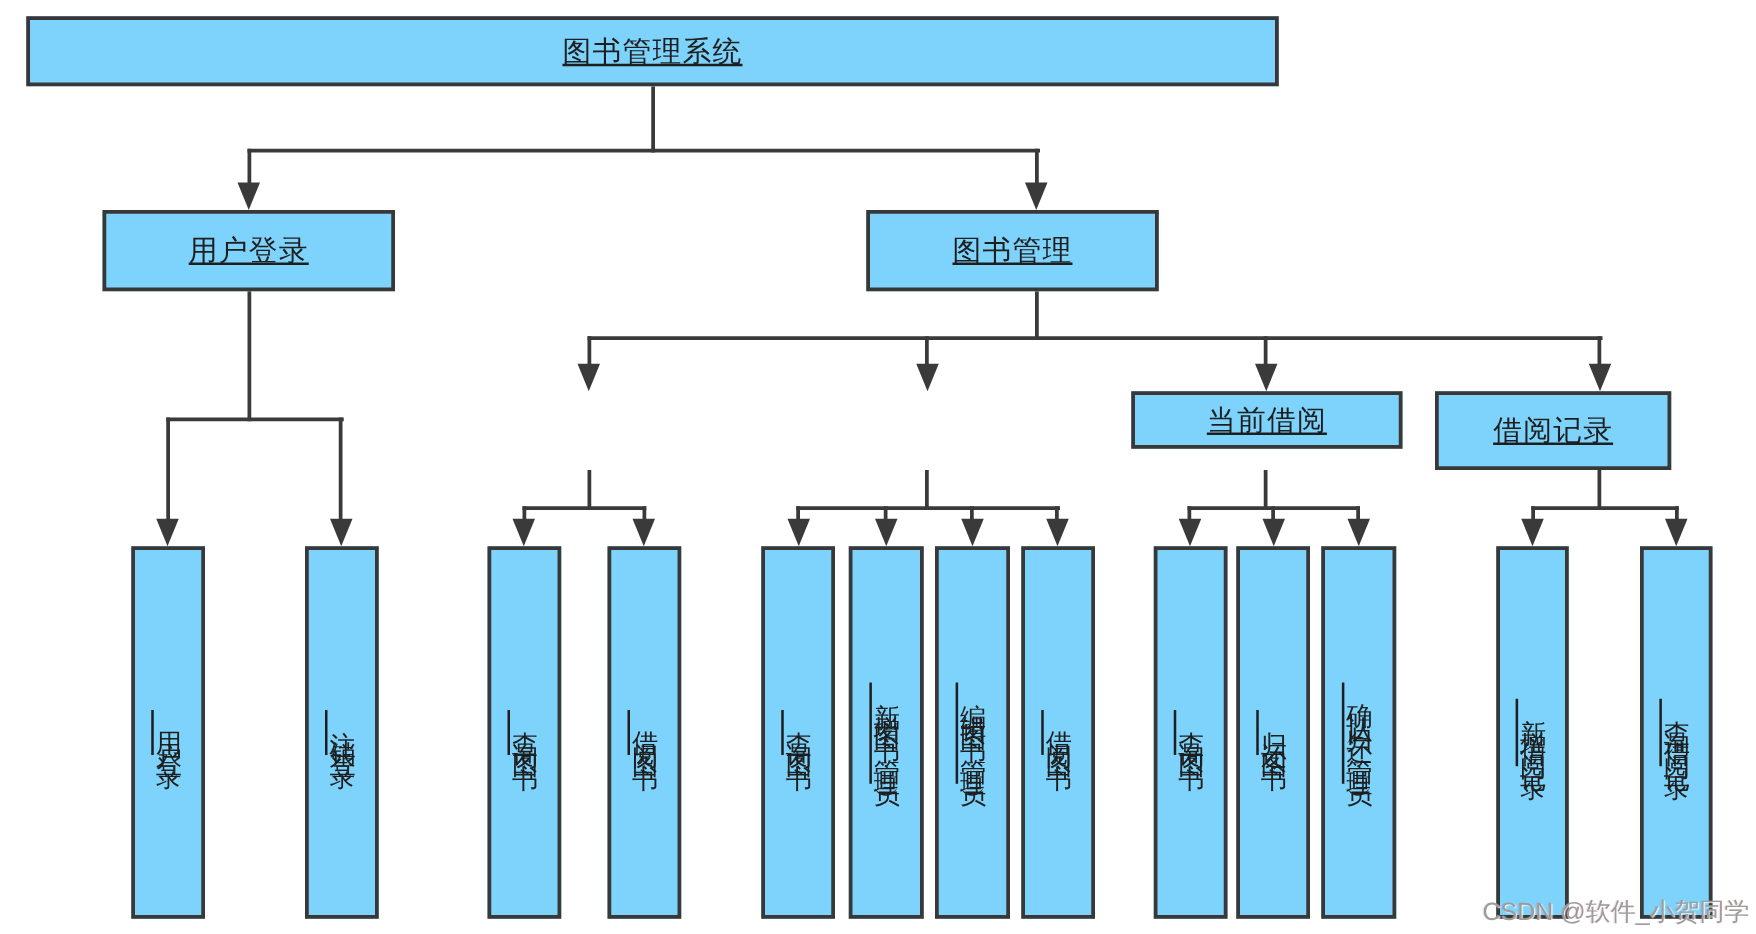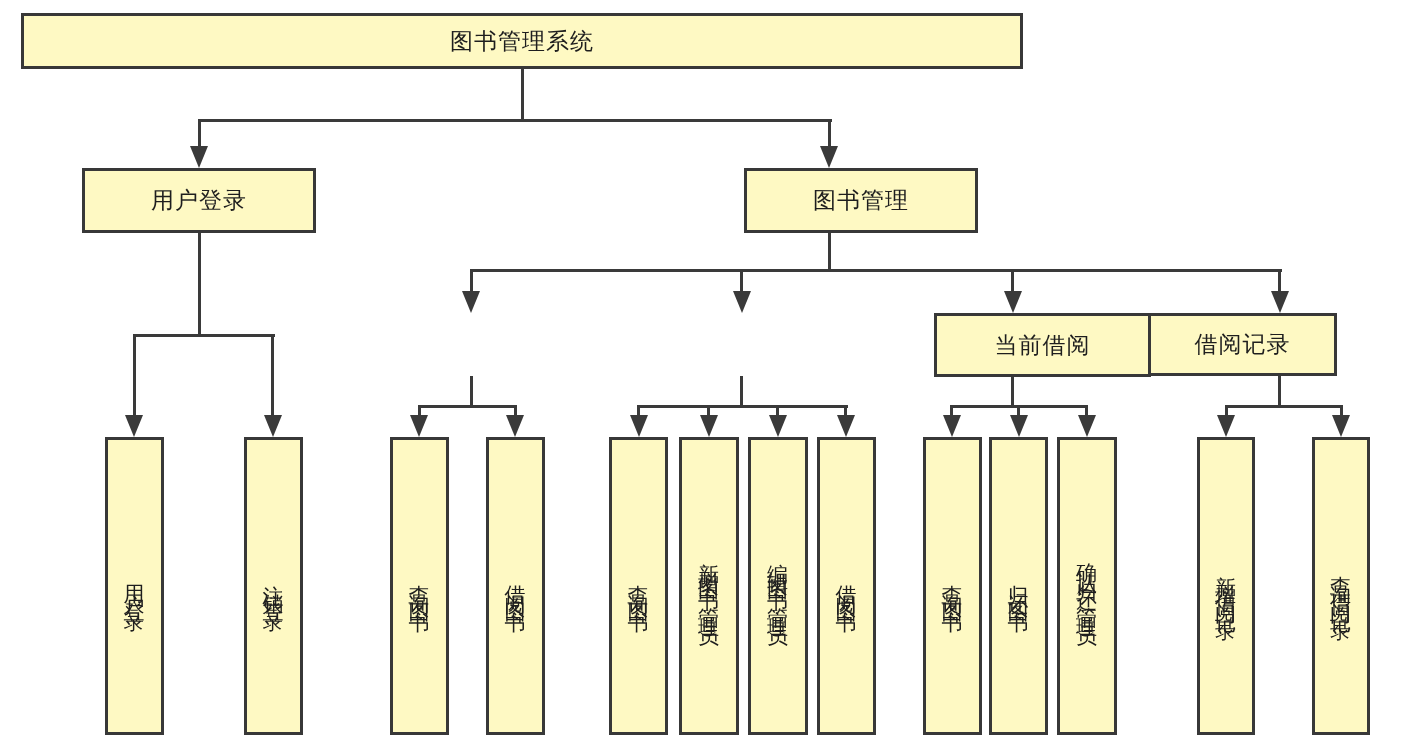--- a/index.html
+++ b/index.html
@@ -5,23 +5,23 @@
   :root{
     --line:#3a3a3a; --box-border:#383838; --text:#1e1e1e; --bg:#ffffff; --wm:#9c9c9c;
   }
   html,body{margin:0;padding:0;background:var(--bg);}
   #canvas{
     position:relative; width:1405px; height:747px; background:var(--bg);
     font-family:"Liberation Sans","DejaVu Sans",sans-serif; color:var(--text);
     overflow:hidden;
   }
   .box{
-    position:absolute; box-sizing:border-box; background:#fef9c3;
+    position:absolute; box-sizing:border-box; background:#7dd3fc;
     border:3px solid var(--box-border); z-index:2;
-    display:flex; align-items:center; justify-content:center;
+    display:flex; align-items:center; justify-content:center;text-decoration:underline;
   }
   .box .lbl{ font-size:23px; letter-spacing:1px; color:var(--text); white-space:nowrap; }
   .vbox .lbl{
     writing-mode:vertical-rl; text-orientation:mixed;
     font-size:21px; letter-spacing:9px; line-height:1;
   }
   .vl{ position:absolute; width:3px; background:var(--line); z-index:1; }
   .hl{ position:absolute; height:3px; background:var(--line); z-index:1; }
   .ar{
     position:absolute; width:0; height:0; z-index:1;
@@ -40,27 +40,27 @@
 <div id="canvas">
 
   <div class="box" style="left:21px;top:13px;width:1002px;height:56px;">
     <span class="lbl">图书管理系统</span>
   </div>
 
   <div class="box" style="left:82px;top:168px;width:234px;height:65px;">
     <span class="lbl">用户登录</span>
   </div>
 
-  <div class="box" style="left:744px;top:168px;width:234px;height:65px;">
+  <div class="box" style="left:693px;top:168px;width:234px;height:65px;">
     <span class="lbl">图书管理</span>
   </div>
 
 
 
-  <div class="box" style="left:934px;top:313px;width:217px;height:64px;">
+  <div class="box" style="left:905px;top:313px;width:217px;height:46px;">
     <span class="lbl">当前借阅</span>
   </div>
 
   <div class="box" style="left:1148px;top:313px;width:189px;height:63px;">
     <span class="lbl">借阅记录</span>
   </div>
 
   <div class="box vbox" style="left:105px;top:437px;width:59px;height:298px;">
     <span class="lbl">用户登录</span>
   </div>
@@ -157,14 +157,15 @@
   <div class="vl" style="left:1085px;top:405px;height:15px;"></div>
   <div class="ar" style="left:1078px;top:415px;"></div>
 
   <div class="vl" style="left:1278px;top:376px;height:32px;"></div>
   <div class="hl" style="left:1225px;top:405px;width:118px;"></div>
   <div class="vl" style="left:1225px;top:405px;height:15px;"></div>
   <div class="ar" style="left:1217px;top:415px;"></div>
   <div class="vl" style="left:1340px;top:405px;height:15px;"></div>
   <div class="ar" style="left:1332px;top:415px;"></div>
 
+  <div id="watermark">CSDN @软件_小贺同学</div>
 
 </div>
 
 </body></html>

